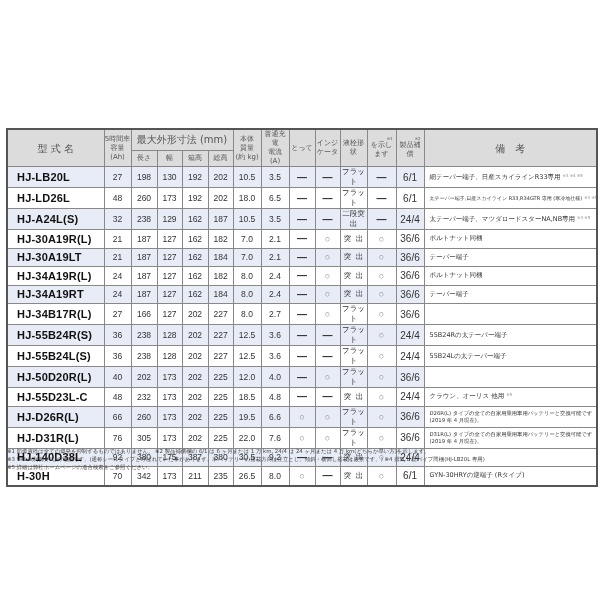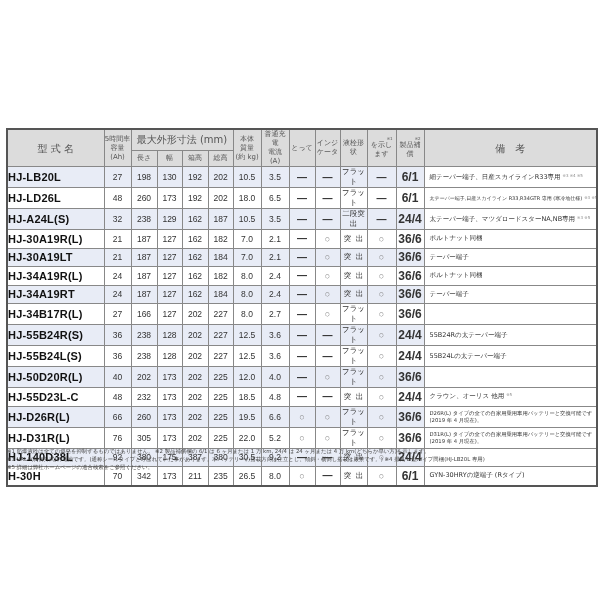--- a/index.html
+++ b/index.html
@@ -30,32 +30,32 @@
     height: 17.5px;
     padding: 0;
     text-align: center;
     vertical-align: middle;
     font-size: 8.5px;
     color: #333;
   }
   table.spec tr.alt td.shade { background: #e8ecf6; }
   table.spec td.model {
     text-align: left;
-    padding-left: 0;
+    padding-left: 9px;
     font-weight: bold;
     font-size: 11px;
     color: #111;
     white-space: nowrap;
     letter-spacing: 0.2px;
   }
   table.spec td.model .suf { font-weight: bold; }
   table.spec td.dash { font-weight: bold; font-size: 10px; }
   table.spec td.circ { color: #888; font-size: 9px; }
   table.spec td.term { font-size: 7.5px; font-family: Liberation Mono, monospace; }
-  table.spec td.warr { font-size: 12px; font-weight: bold; }
+  table.spec td.warr { font-size: 10px; }
   table.spec td.remarks {
     text-align: left;
     padding-left: 5px;
     font-size: 6.5px;
     font-family: "DejaVu Sans", sans-serif;
     white-space: nowrap;
     overflow: hidden;
     background: #ffffff !important;
   }
   table.spec td.remarks.small { font-size: 5px; }
@@ -341,21 +341,21 @@
           <td class="remarks two"><span>D26R(L) タイプの全ての自家用乗用車用バッテリーと交換可能です (2019 年 4 月現在)。</span></td>
         </tr>
         <tr>
           <td class="model shade"><span>HJ-D31R</span><span class="suf">(L)</span></td>
           <td class="shade">76</td>
           <td class="shade">305</td>
           <td class="shade">173</td>
           <td class="shade">202</td>
           <td class="shade">225</td>
           <td class="shade">22.0</td>
-          <td class="shade">5.2</td>
+          <td class="shade">7.6</td>
           <td class="shade circ">○</td>
           <td class="shade circ">○</td>
           <td class="shade term">フラット</td>
           <td class="shade circ">○</td>
           <td class="shade warr">36/6</td>
           <td class="remarks two"><span>D31R(L) タイプの全ての自家用乗用車用バッテリーと交換可能です (2019 年 4 月現在)。</span></td>
         </tr>
         <tr class="alt">
           <td class="model shade"><span>HJ-140D38L</span><span class="suf"></span></td>
           <td class="shade">92</td>

